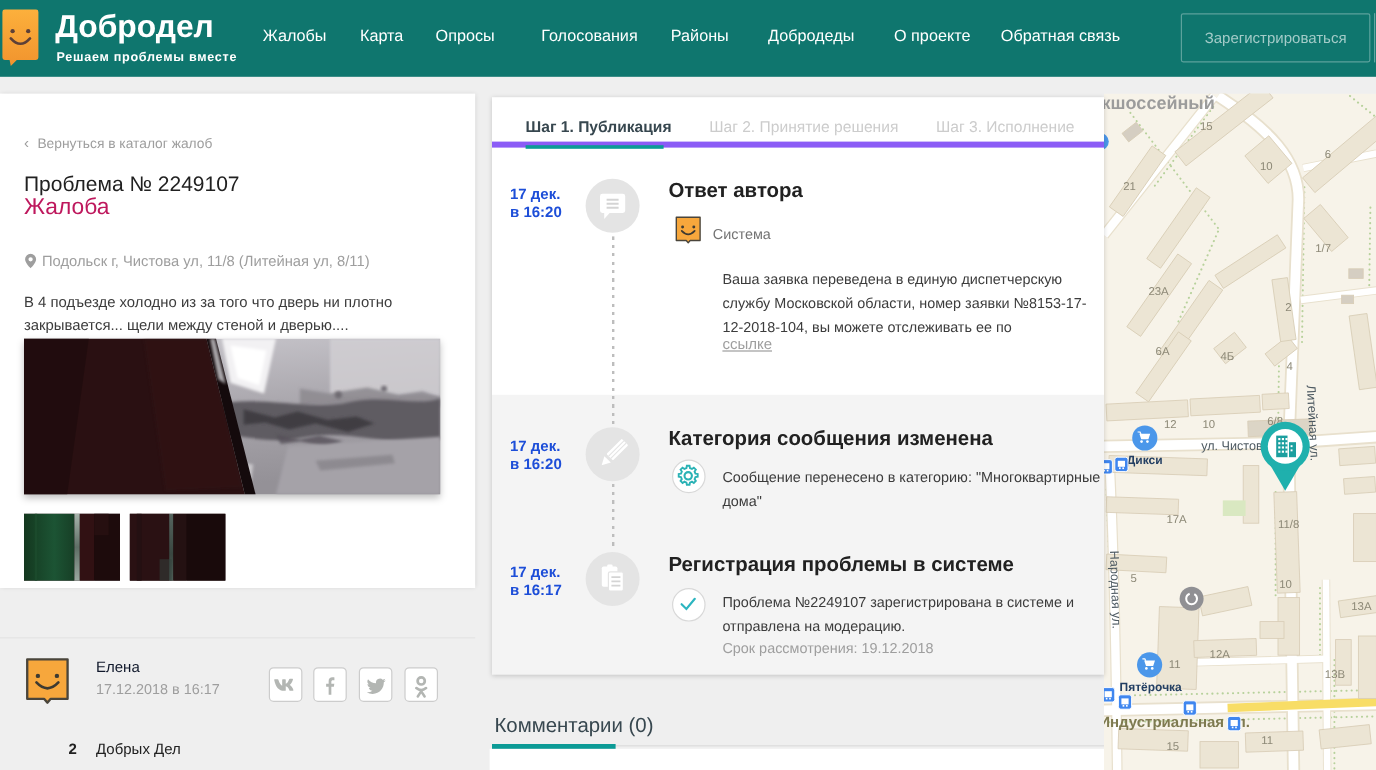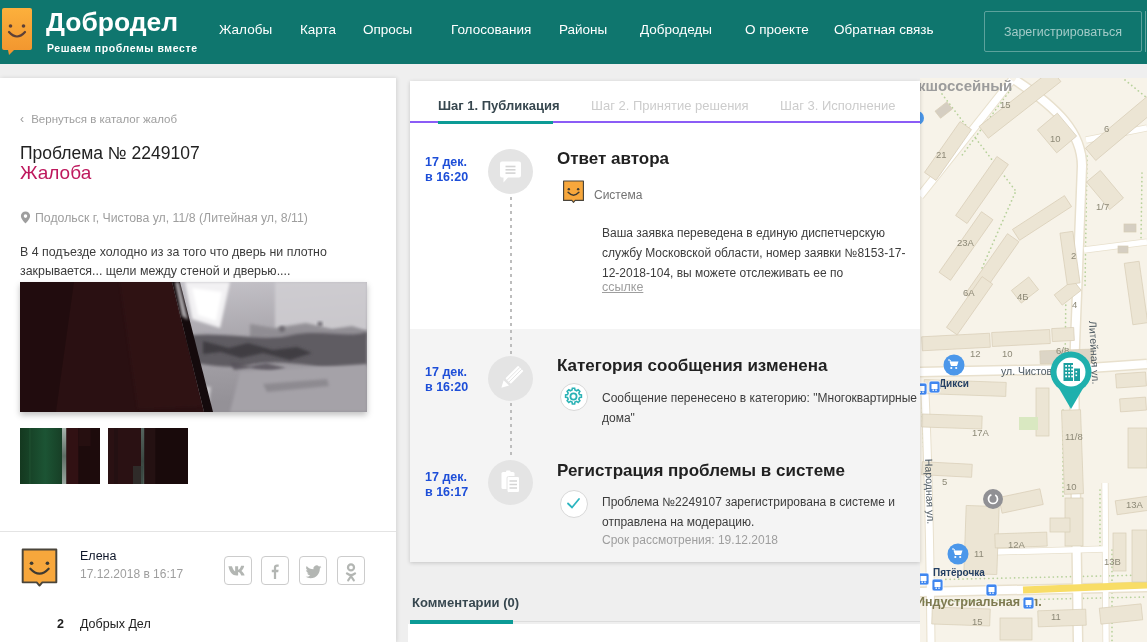--- a/index.html
+++ b/index.html
@@ -6,58 +6,58 @@
 .abs{position:absolute}
 
 .header{position:absolute;left:0;top:0;width:1147px;height:64px;background:#0f766e;z-index:30}
 .logo{position:absolute;left:1px;top:7px}
 .logoname{position:absolute;left:46px;top:7px;color:#fff;font-size:26.5px;font-weight:bold}
 .logosub{position:absolute;left:47px;top:42px;color:#fff;font-size:10.5px;font-weight:bold;letter-spacing:.6px}
 .nav a{position:absolute;top:22px;color:#fff;font-size:13.5px;text-decoration:none;white-space:nowrap}
 .regbtn{position:absolute;left:984px;top:11px;width:158px;height:41px;border:1px solid rgba(255,255,255,.32);border-radius:2px;color:#a3cbc8;font-size:12.5px;text-align:center;line-height:40px}
 .hdiv{position:absolute;left:1145px;top:11px;width:1px;height:41px;background:rgba(255,255,255,.35)}
 
-.leftcol{position:absolute;left:0;top:78px;width:396px;height:564px;background:#fff;z-index:10;box-shadow:1px 0 4px rgba(0,0,0,.12)}
+.leftcol{position:absolute;left:0;top:78px;width:396px;height:412px;background:#fff;z-index:10;box-shadow:1px 0 4px rgba(0,0,0,.12)}
 .back{position:absolute;left:20px;top:34px;font-size:11.5px;color:#9e9e9e}
 .back .ch{font-size:12.5px;margin-right:7px;color:#9e9e9e}
 .h1{position:absolute;left:20px;top:65px;font-size:17.5px;font-weight:normal;color:#212121}
 .h2{position:absolute;left:20px;top:84px;font-size:19px;color:#be185d}
 .addr{position:absolute;left:20px;top:133px;font-size:12.3px;color:#9e9e9e}
 .addr svg{vertical-align:-2px;margin-right:4px}
 .desc{position:absolute;left:20px;top:165px;width:352px;font-size:12.4px;line-height:18.5px;color:#3c3c3c}
 .photo{position:absolute;left:20px;top:204px;width:347px;height:130px;box-shadow:0 3px 6px rgba(0,0,0,.25)}
 .th1{position:absolute;left:20px;top:350px;width:80px;height:56px}
 .th2{position:absolute;left:108px;top:350px;width:80px;height:56px}
 .divider{position:absolute;left:0;top:453px;width:396px;height:1px;background:#e4e4e4}
 .uava{position:absolute;left:20px;top:470px}
 .uname{position:absolute;left:80px;top:471px;font-size:12.5px;color:#0f172a}
 .udate{position:absolute;left:80px;top:489px;font-size:12px;color:#9e9e9e}
 .soc{position:absolute;top:478px;width:28px;height:29px;border:1px solid #ccc;border-radius:4px;background:#fff}
 .soc svg{display:block;margin:auto;margin-top:5px}
 .gcount{position:absolute;left:57px;top:539px;font-size:12.5px;font-weight:bold;color:#212121}
 .gtext{position:absolute;left:80px;top:539px;font-size:12.5px;color:#212121}
 
 .card{position:absolute;left:410px;top:81px;width:510px;height:481px;background:#fff;z-index:10;box-shadow:0 1px 4px rgba(0,0,0,.18)}
-.tabs{position:absolute;left:0;top:0;width:510px;height:42px;border-bottom:2px solid #8b5cf6}
+.tabs{position:absolute;left:0;top:0;width:510px;height:42px;border-bottom:5px solid #8b5cf6}
 .tab1{position:absolute;left:28px;top:17px;font-size:13px;font-weight:bold;color:#37474f}
 .tab2{position:absolute;left:181px;top:17px;font-size:13px;color:#ccc}
 .tab3{position:absolute;left:370px;top:17px;font-size:13px;color:#ccc}
 .tabline{position:absolute;left:28px;top:40px;width:115px;height:3px;background:#0c9b96}
 .grayrows{position:absolute;left:0;top:248px;width:510px;height:233px;background:#f4f4f4}
 .dotline{position:absolute;left:100px;width:2.4px;background:repeating-linear-gradient(to bottom,#bdbdbd 0 2.6px,transparent 2.6px 7px)}
 .tcirc{position:absolute;left:78px;width:45px;height:45px;border-radius:50%;background:#e4e4e4}
 .tdate{position:absolute;left:15px;width:60px;font-size:12.5px;font-weight:bold;color:#1d4ed8;line-height:15px}
 .ttitle{position:absolute;left:147px;font-size:17px;font-weight:bold;color:#212121}
 .tbody{position:absolute;left:192px;width:320px;font-size:12px;line-height:20px;color:#3c3c3c}
 .subcirc{position:absolute;left:150px;width:28px;height:28px;border-radius:50%;background:#fff;border:1px solid #d8d8d8}
 .syslab{position:absolute;left:184px;top:107px;font-size:12px;color:#737373}
 .slink{position:absolute;left:192px;top:199px;font-size:12.5px;color:#9e9e9e;text-decoration:underline}
 .srok{position:absolute;left:192px;top:452px;font-size:12px;color:#9e9e9e}
 
-.ctitle{position:absolute;left:412px;top:595px;font-size:13px;font-weight:bold;color:#37474f;z-index:5}
+.ctitle{position:absolute;left:412px;top:595px;font-size:17px;font-weight:normal;color:#37474f;z-index:5}
 .cline{position:absolute;left:410px;top:621px;width:510px;height:1px;background:#ddd;z-index:5}
 .cteal{position:absolute;left:410px;top:620px;width:103px;height:4px;background:#0c9b96;z-index:6}
 .cwhite{position:absolute;left:408px;top:624px;width:512px;height:18px;background:#fff;z-index:4}
 
 .map{position:absolute;left:920px;top:78px;width:227px;height:564px;z-index:1}
 </style></head><body>
 
 <div class="header">
   <svg class="logo" width="32" height="50" viewBox="0 0 32 50">
     <defs>

